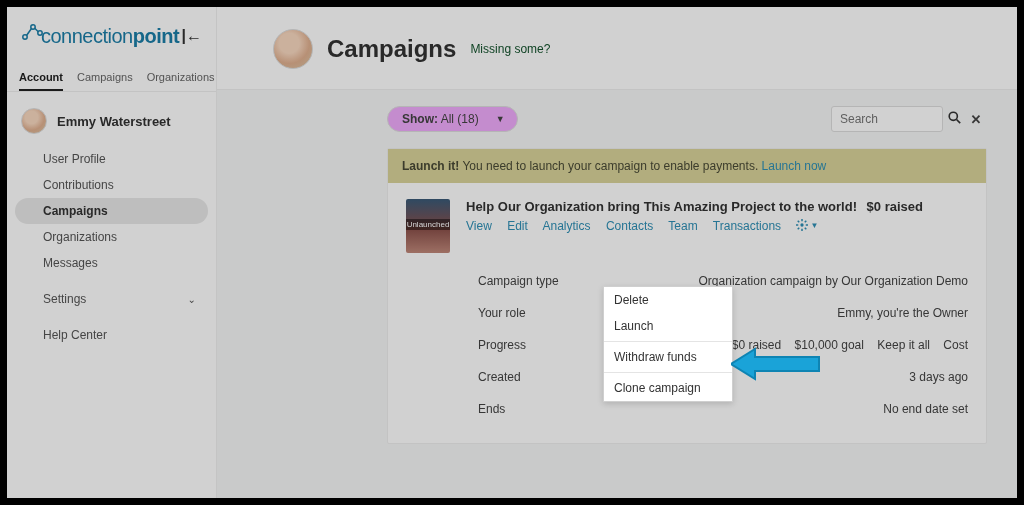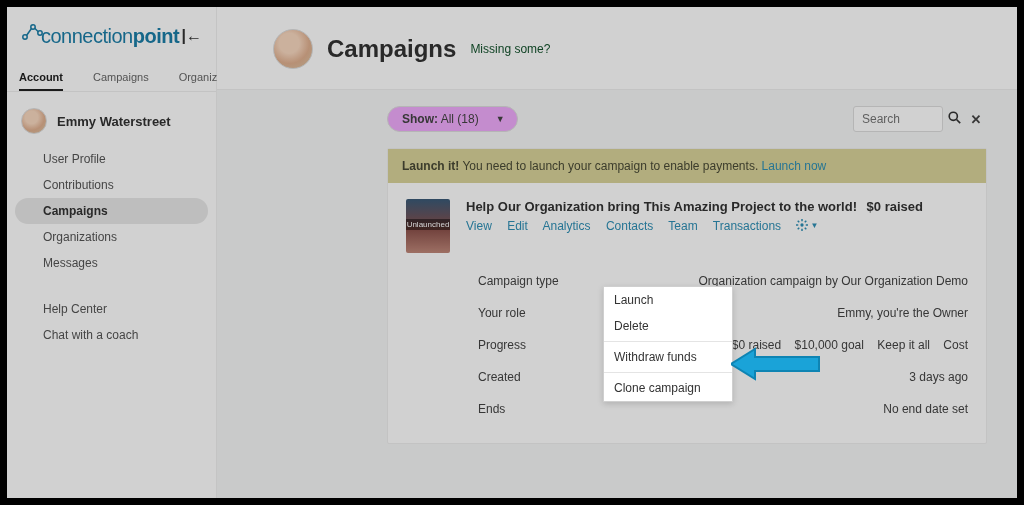--- a/index.html
+++ b/index.html
@@ -45,21 +45,21 @@
     color: #1b7ea8;
     font-weight: 500;
     letter-spacing: -0.5px;
     position: relative;
   }
   .logo-text b { color: #1b7ea8; font-weight: 700; }
   .logo svg { position: relative; top: -4px; }
   .collapse { margin-left: auto; font-weight: bold; color: #333; font-size: 16px; }
   .tabs {
     display: flex;
-    gap: 30px;
+    gap: 14px;
     padding: 0 12px;
     border-bottom: 1px solid #eee;
     font-size: 11px;
   }
   .tab {
     padding: 4px 0 6px 0;
     color: #666;
     cursor: pointer;
   }
   .tab.active {
@@ -140,21 +140,21 @@
   .searchwrap {
     margin-left: auto;
     display: flex;
     align-items: center;
   }
   .searchwrap input {
     border: 1px solid #ddd;
     border-radius: 3px;
     padding: 5px 8px;
     font-size: 12px;
-    width: 90px;
+    width: 112px;
     color: #777;
     background: #fff;
   }
   .searchwrap .icon {
     width: 22px; text-align: center;
     color: #444; font-size: 13px; cursor: pointer;
   }
   .panel {
     margin: 0 30px 0 170px;
     background: #fff;
@@ -241,23 +241,26 @@
       <div class="avatar"></div>
       <span>Emmy Waterstreet</span>
     </div>
     <div class="nav">
       <a>User Profile</a>
       <a>Contributions</a>
       <a class="active">Campaigns</a>
       <a>Organizations</a>
       <a>Messages</a>
       <div class="sep"></div>
+      <a class="settings">
+        <span>Settings</span>
+        <span style="font-size:10px;">⌄</span>
+      </a>
       <div class="sep"></div>
       <a>Help Center</a>
-      <a>Chat with a coach</a>
     </div>
   </div>
 
   <div class="main">
     <div class="hdr">
       <div class="bigavatar"></div>
       <h1>Campaigns</h1>
       <span class="missing">Missing some?</span>
     </div>
 
@@ -340,22 +343,22 @@
           <div class="v">No end date set</div>
         </div>
       </div>
     </div>
   </div>
 </div>
 
 <div class="overlay"></div>
 
 <div class="dropdown">
+  <div class="mi">Delete</div>
   <div class="mi">Launch</div>
-  <div class="mi">Delete</div>
   <hr>
   <div class="mi">Withdraw funds</div>
   <hr>
   <div class="mi">Clone campaign</div>
 </div>
 
 <svg class="arrow" width="90" height="34">
   <polygon points="0,17 24,2 24,10 88,10 88,24 24,24 24,32" fill="#1aa3d8" stroke="#0e84b3" stroke-width="2"></polygon>
 </svg>
 

